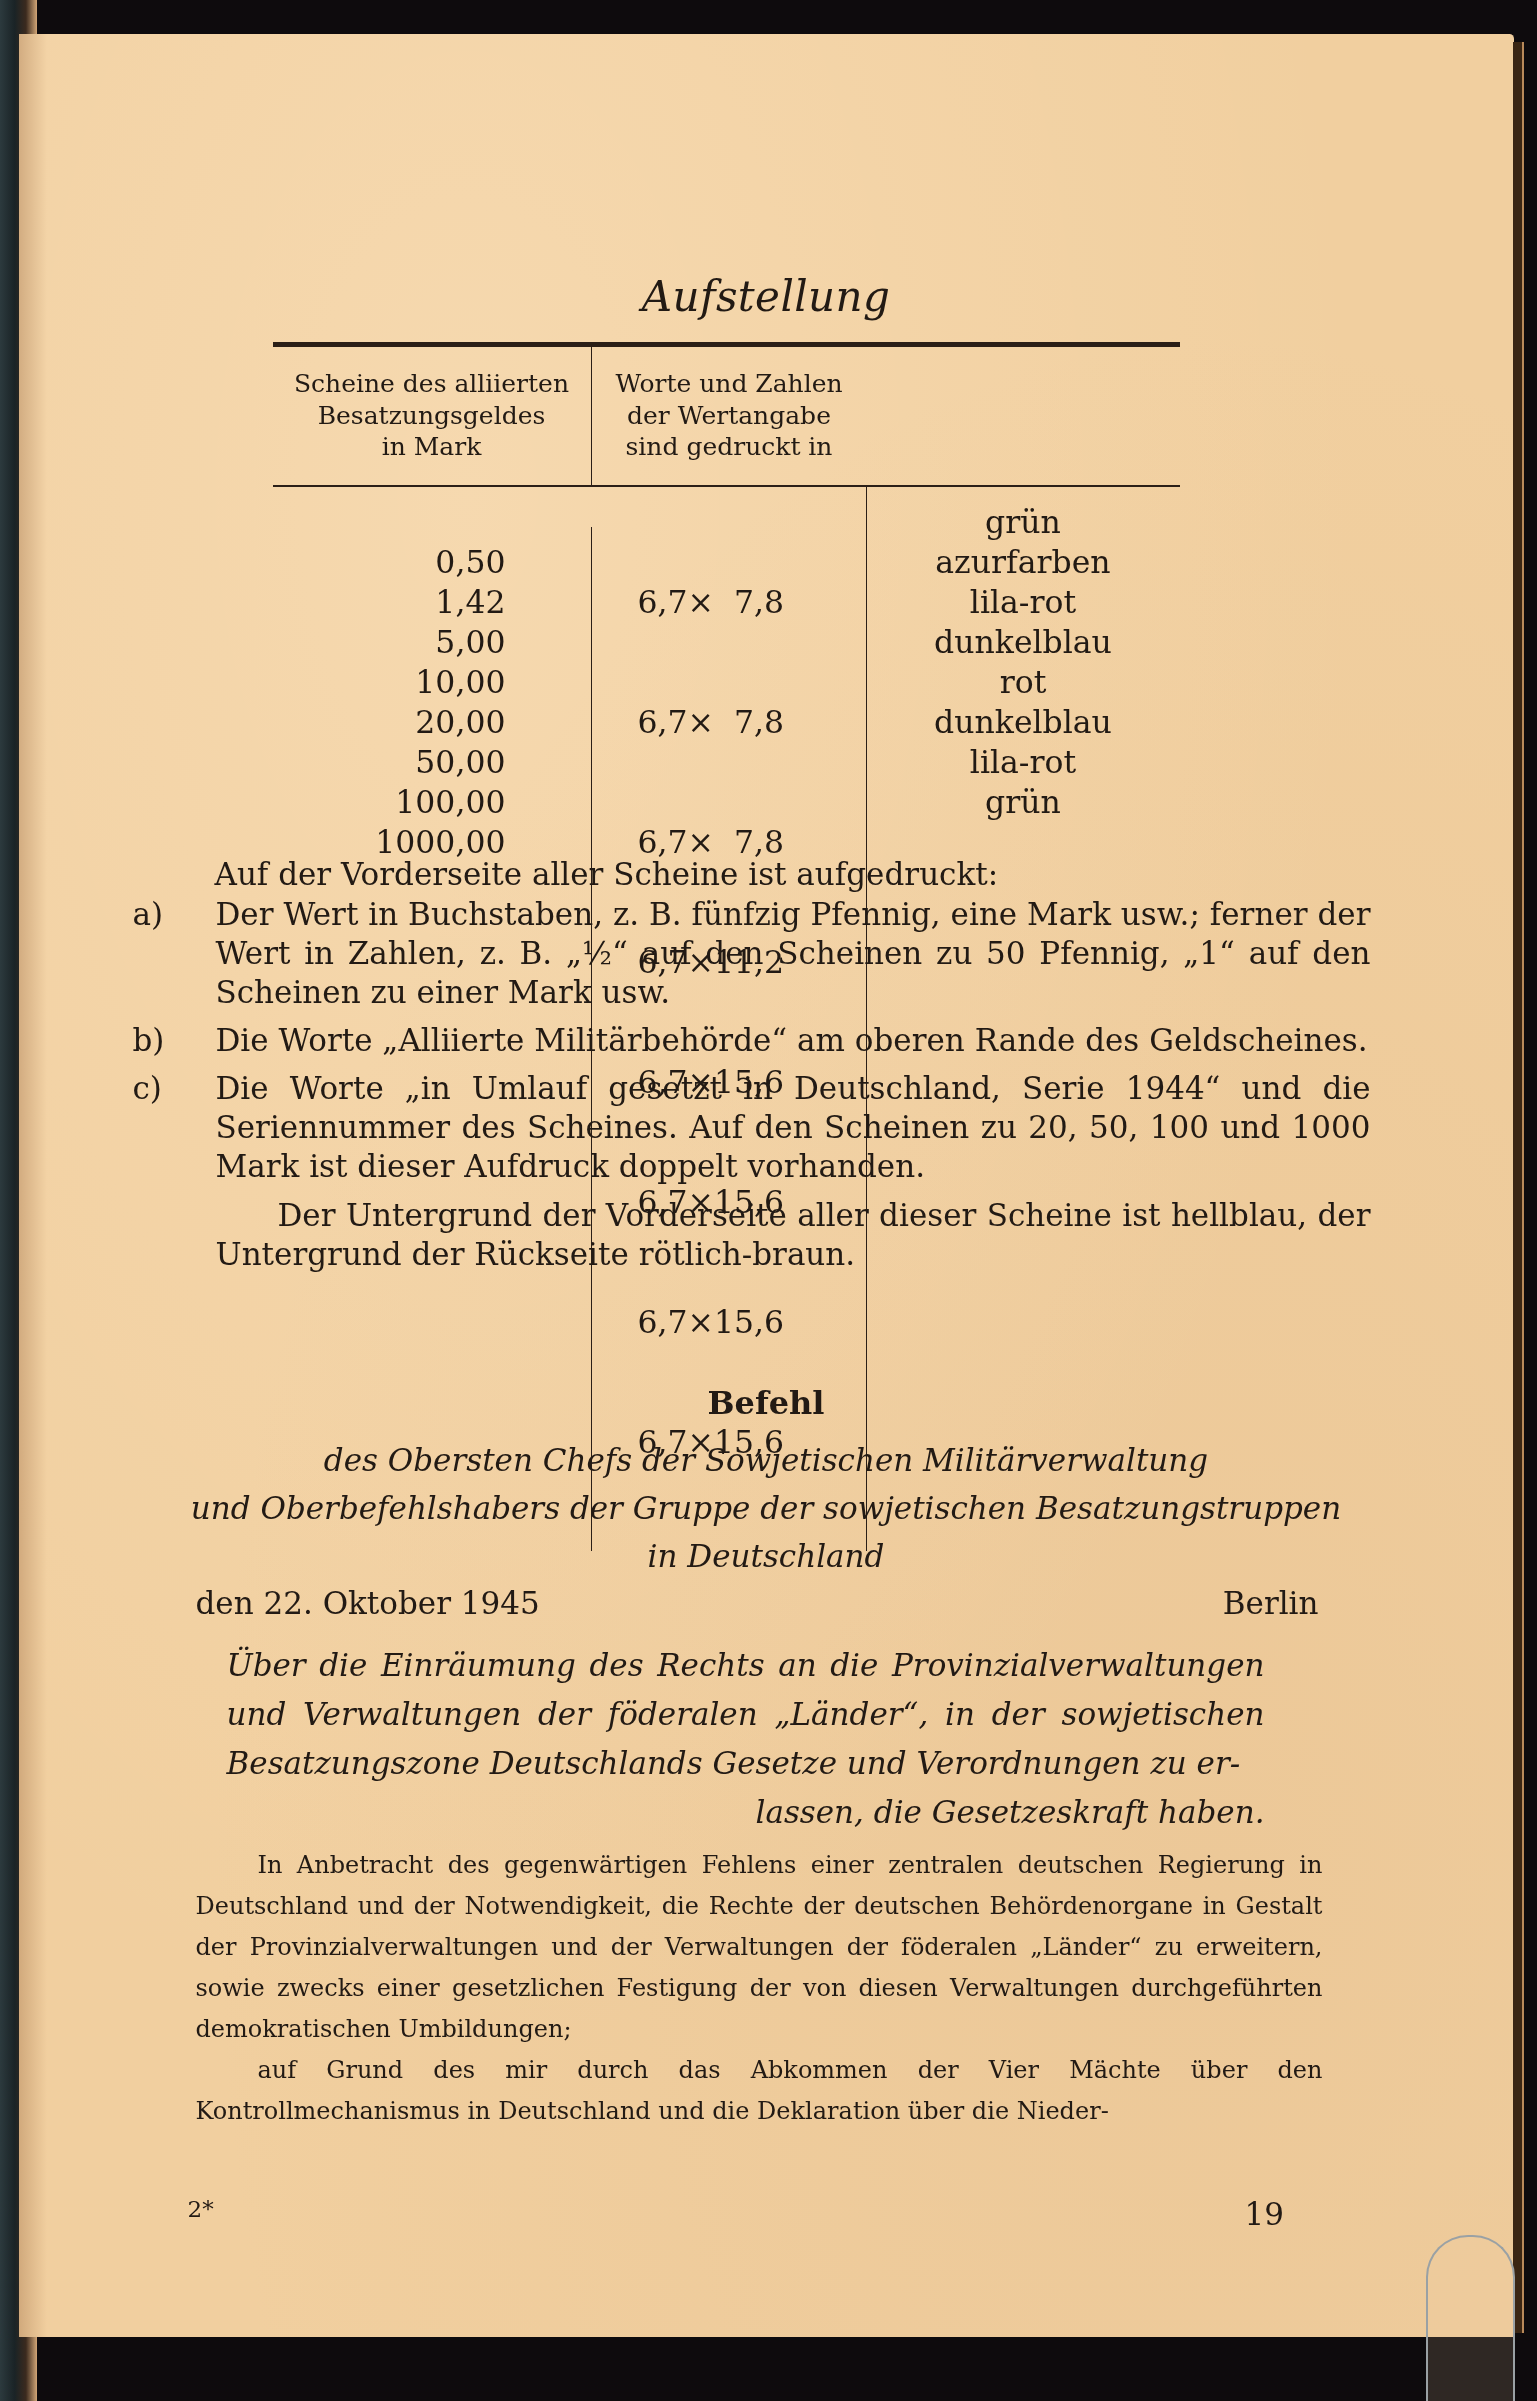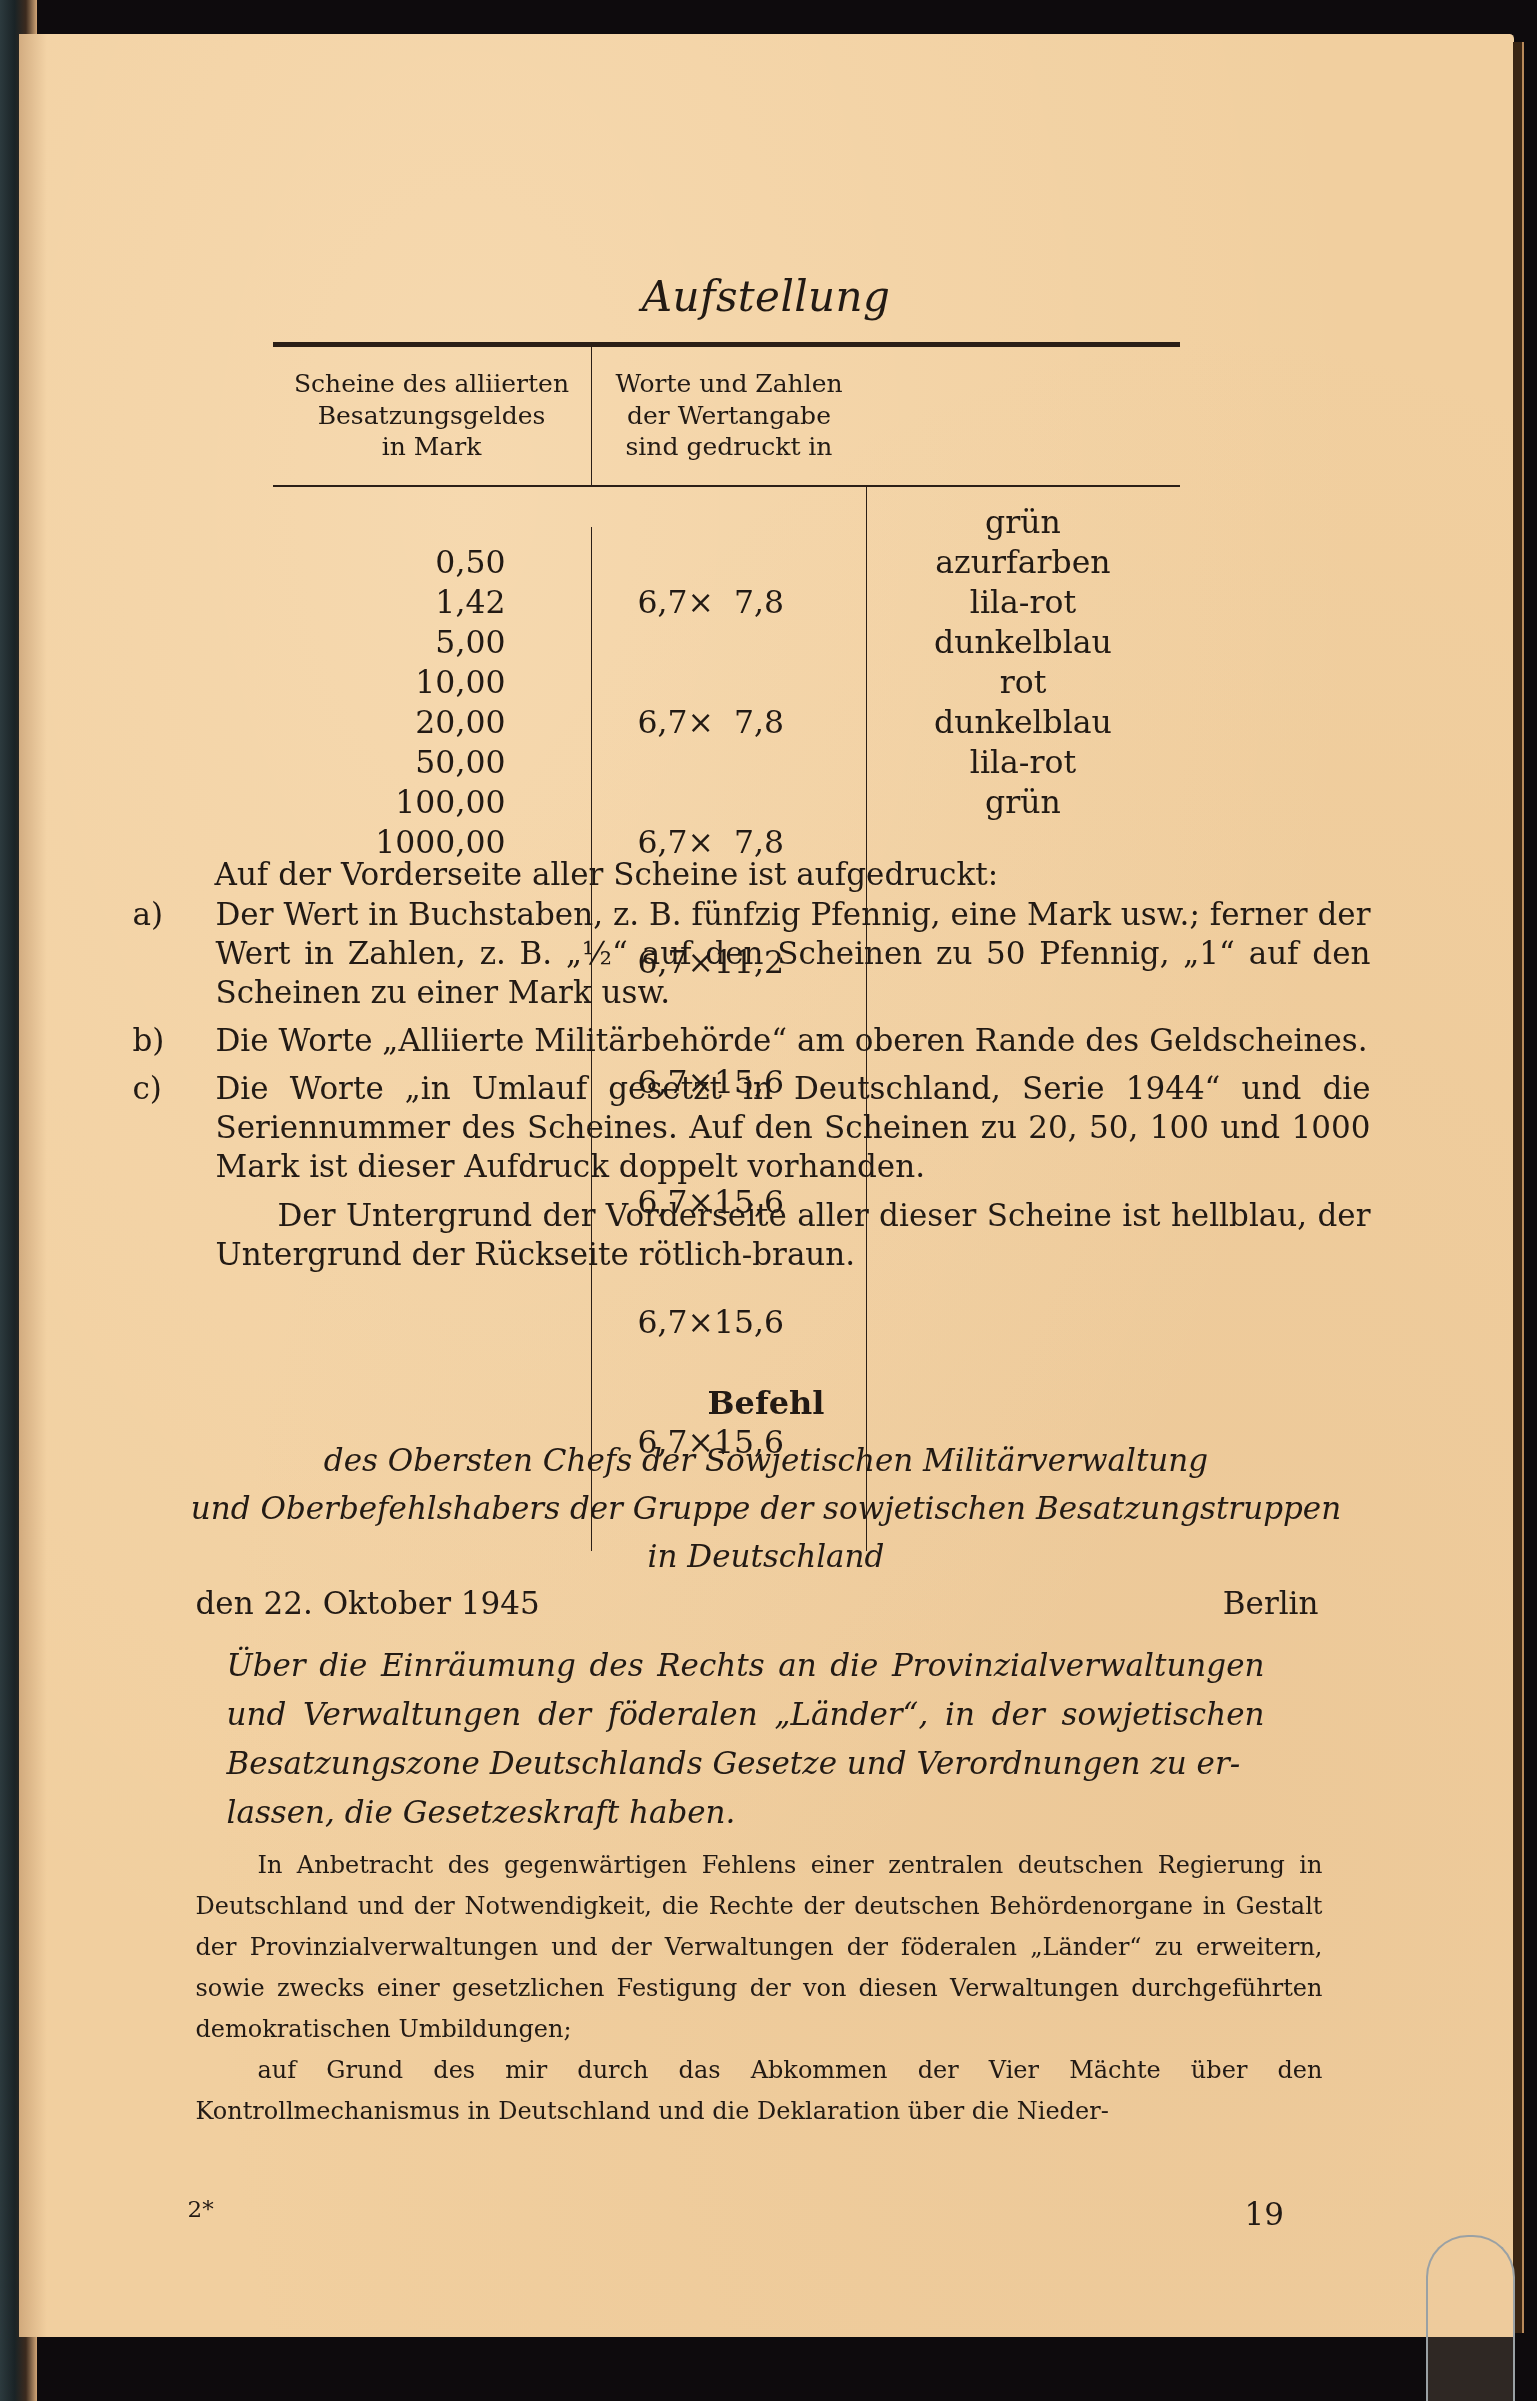--- a/index.html
+++ b/index.html
@@ -57,21 +57,21 @@
   .list-item { display: flex; font-size: 31px; line-height: 39px; margin-bottom: 9.2px; }
   .list-item .marker { width: 83px; flex: none; }
   .list-item .txt { flex: 1; text-align: justify; }
   .indent { text-indent: 62px; }
 
   .heading { position: absolute; left: 0; width: 100%; text-align: center; }
   .befehl { top: 1350px; font-weight: bold; font-size: 32px; }
   .sub-it { font-style: italic; font-size: 31px; line-height: 48px; }
   .dateline { position: absolute; left: 177px; top: 1551px; width: 1123px; display: flex; justify-content: space-between; font-size: 31px; }
   .subject { position: absolute; left: 208px; top: 1607px; width: 1038px; font-style: italic; font-size: 31px; line-height: 49px; text-align: justify; }
-  .subject .last { text-align: left; }
+  .subject .last { text-align: right; }
   .body-text { position: absolute; left: 177px; top: 1811px; width: 1127px; font-size: 24px; line-height: 41px; text-align: justify; }
   .body-text p { margin: 0; }
 
   .sig { position: absolute; left: 169px; top: 2162px; font-size: 23px; }
   .page-num { position: absolute; left: 1226px; top: 2162px; font-size: 31px; }
 
   .tab-clip {
     position: absolute; left: 1407px; top: 2201px; width: 85px; height: 208px;
     border: 2.3px solid #9aa1a4; border-bottom: none; border-radius: 42px 42px 0 0;
     background: rgba(240,210,170,0.15);

